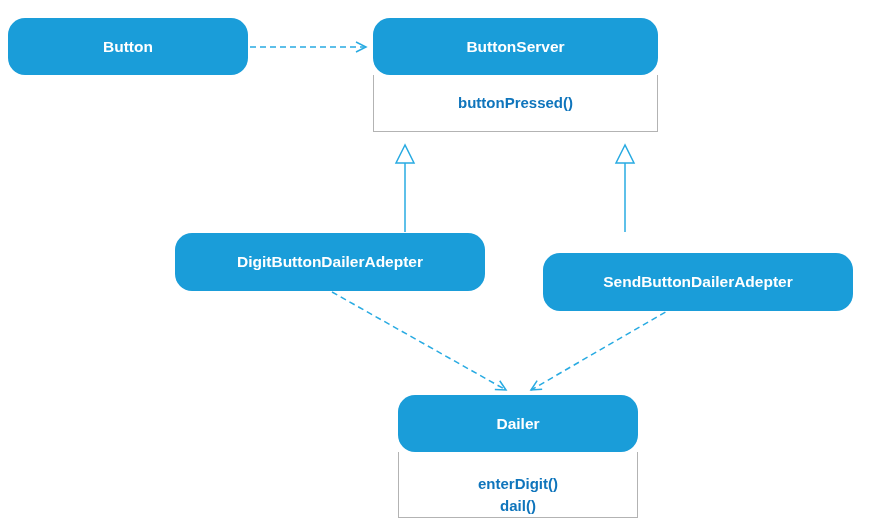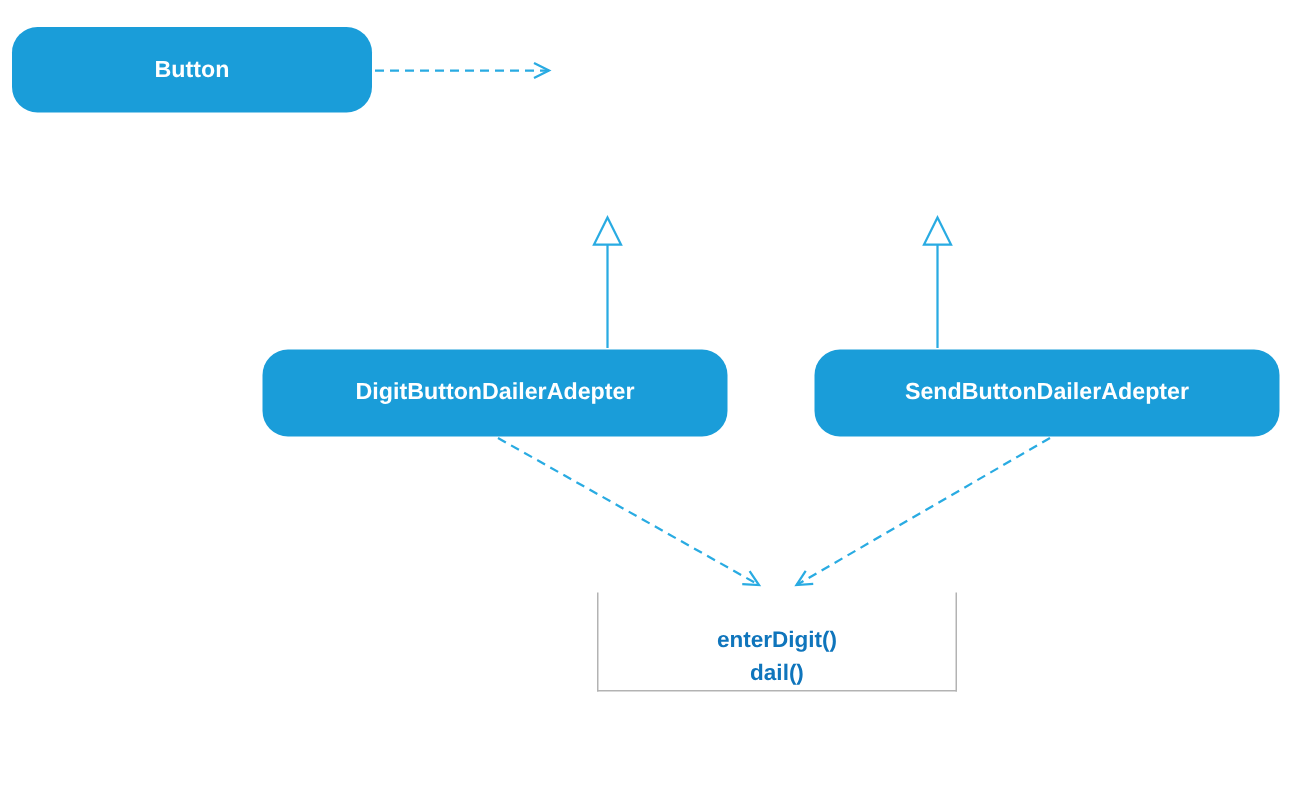--- a/index.html
+++ b/index.html
@@ -35,21 +35,21 @@
     line-height:22px;
   }
   .pos-button{left:8px;top:18px;width:240px;}
   .pos-button .uml-header{height:57px;}
   .pos-buttonserver{left:373px;top:18px;width:285px;}
   .pos-buttonserver .uml-header{height:57px;}
   .pos-buttonserver .uml-methods{height:57px;}
   .pos-digit{left:175px;top:233px;width:310px;}
   .pos-digit .uml-header{height:58px;}
   .pos-send{left:543px;top:233px;width:310px;}
-  .pos-send .uml-header{height:58px;}
+  .pos-send .uml-header{height:58px;margin-top:20px;}
   .pos-dailer{left:398px;top:395px;width:240px;}
   .pos-dailer .uml-header{height:57px;}
   .pos-dailer .uml-methods{height:66px;justify-content:flex-end;}
 </style>
 </head>
 <body>
 
 <div class="canvas">
 
   <svg class="edges" width="870" height="530" viewBox="0 0 870 530" xmlns="http://www.w3.org/2000/svg">
@@ -81,33 +81,44 @@
       <line x1="700" y1="292" x2="531" y2="390" stroke="#29ABE2" stroke-width="1.5" stroke-dasharray="6,4" marker-end="url(#openArrow)"></line>
     </g>
   </svg>
 
   <div class="uml-class pos-button">
     <div class="uml-header">
       <span>Button</span>
     </div>
   </div>
 
+  <div class="uml-class pos-buttonserver">
+    <div class="uml-header">
+      <span>ButtonServer</span>
+    </div>
+    <div class="uml-methods">
+      <span>buttonPressed()</span>
+    </div>
+  </div>
 
   <div class="uml-class pos-digit">
     <div class="uml-header">
       <span>DigitButtonDailerAdepter</span>
     </div>
   </div>
 
   <div class="uml-class pos-send">
     <div class="uml-header">
       <span>SendButtonDailerAdepter</span>
     </div>
   </div>
 
   <div class="uml-class pos-dailer">
+    <div class="uml-header">
+      <span>Dailer</span>
+    </div>
     <div class="uml-methods">
       <span>enterDigit()</span>
       <span>dail()</span>
     </div>
   </div>
 
 </div>
 
 </body></html>

